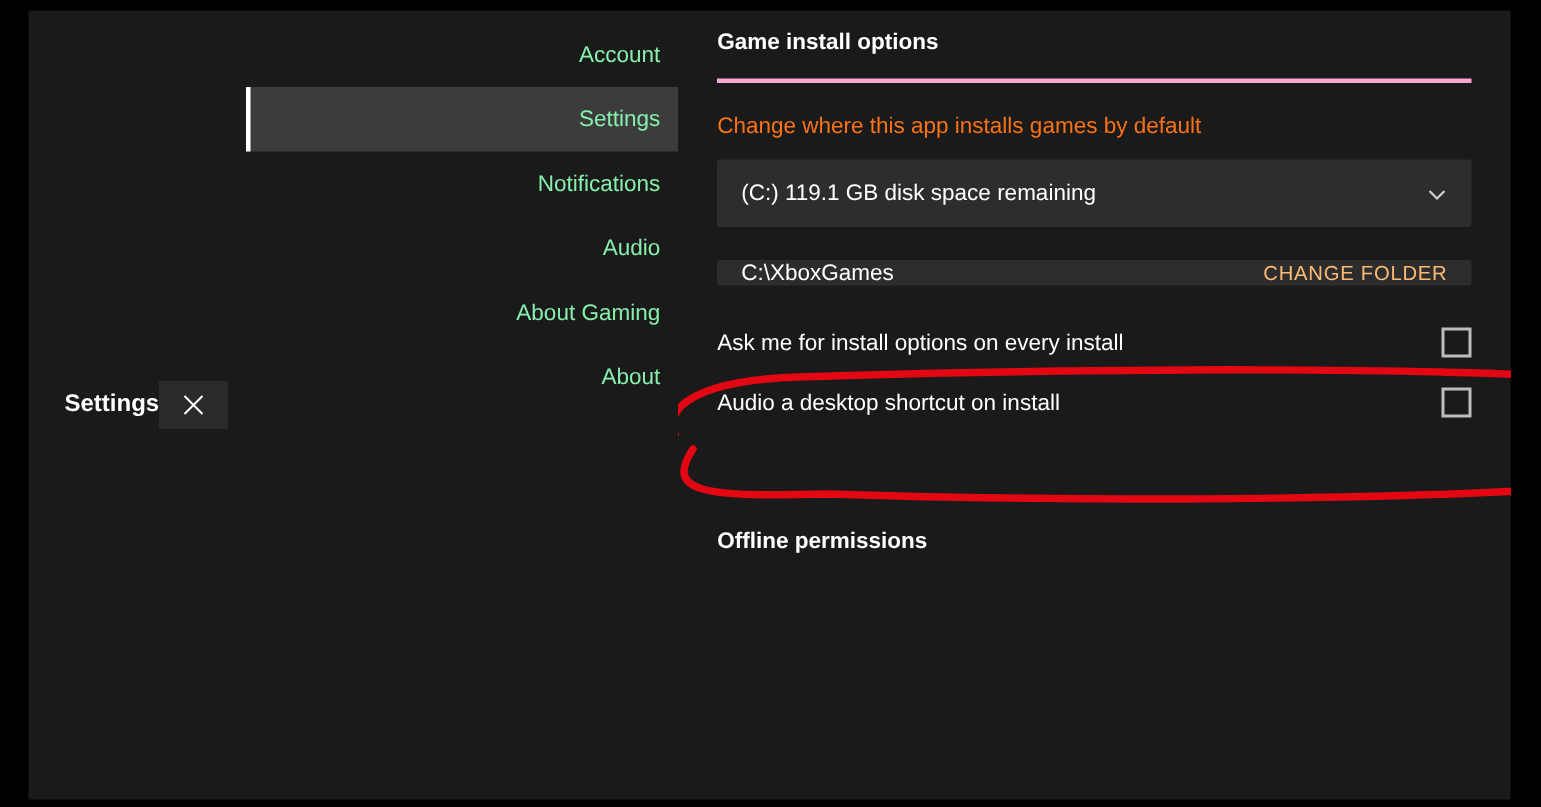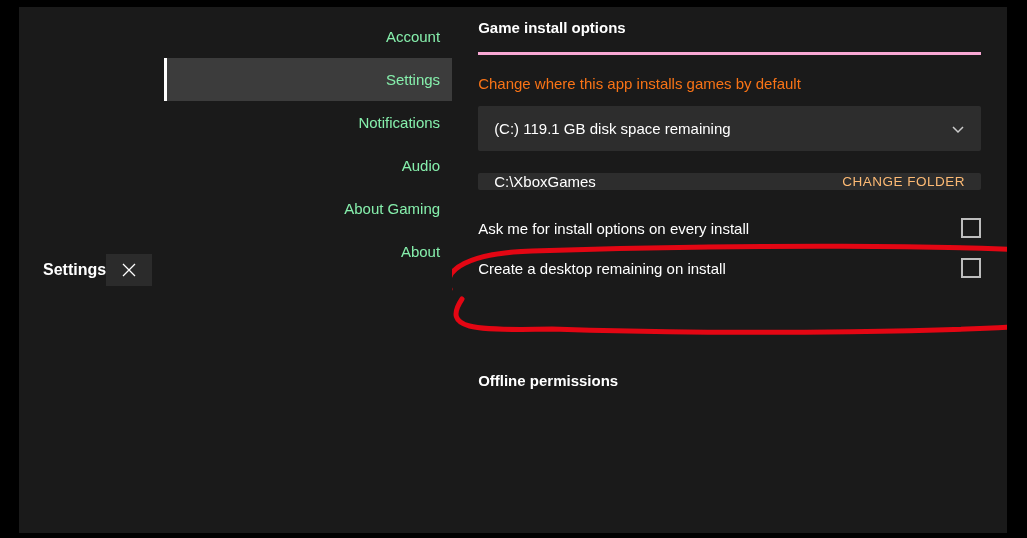--- a/index.html
+++ b/index.html
@@ -86,21 +86,21 @@
       display: flex; justify-content: space-between; align-items: center;
       padding: 10px 0;
       font-size: 15px;
     }
     .checkbox {
       width: 20px; height: 20px;
       border: 2px solid #bdbdbd;
       cursor: pointer;
       flex-shrink: 0;
     }
-    .section-title.second { margin-top: 84px; margin-bottom: 0; border-bottom: none; }
+    .section-title.second { margin-top: 64px; margin-bottom: 0; border-bottom: none; }
     
     .annotation {
       position: absolute;
       pointer-events: none;
       z-index: 50;
     }
   </style>
 </head>
 <body>
 
@@ -140,21 +140,21 @@
         <span>C:\XboxGames</span>
         <span class="change-folder-btn">CHANGE FOLDER</span>
       </div>
 
       <div class="check-row">
         <span>Ask me for install options on every install</span>
         <div class="checkbox"></div>
       </div>
 
       <div class="check-row">
-        <span>Create a desktop remaining on install</span>
+        <span>Audio a desktop shortcut on install</span>
         <div class="checkbox"></div>
       </div>
 
       <div class="section-title second">Offline permissions</div>
 
       <svg class="annotation" style="left:-20px; top:232px; width:700px; height:100px;" viewBox="0 0 700 100">
         <path d="M 30 60 
                  C 10 90, 40 92, 120 90 
                  C 300 96, 560 94, 650 82 
                  C 692 76, 694 30, 660 16 

